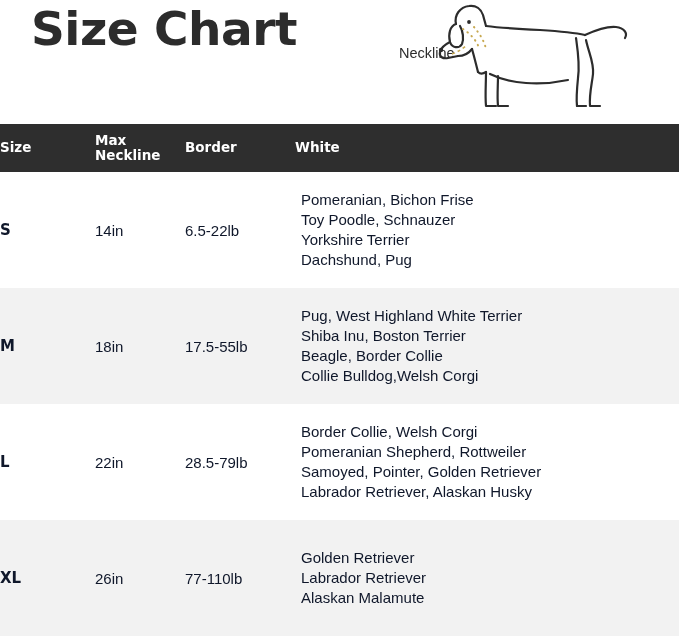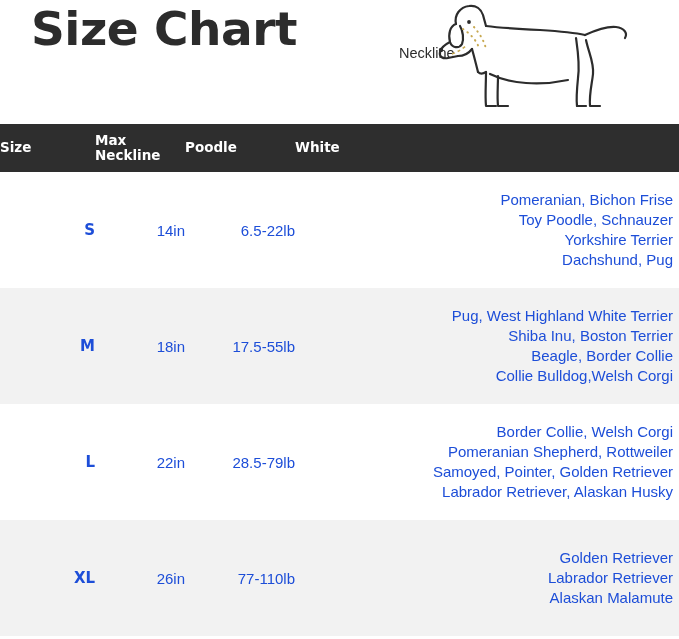--- a/index.html
+++ b/index.html
@@ -86,24 +86,24 @@
   tbody tr {
     height: 116px;
   }
   tbody tr.alt {
     background: #f2f2f2;
   }
   tbody tr.plain {
     background: #ffffff;
   }
   tbody td {
-    text-align: right;
+    text-align: left;
     vertical-align: middle;
     font-size: 15px;
-    color: #1d4ed8;
+    color: #0f172a;
   }
   td.size-cell {
     font-weight: bold;
     font-size: 15px;
     font-family: "DejaVu Sans", sans-serif;
   }
   td.breed-cell {
     font-size: 15px;
     line-height: 1.32;
     padding: 0 6px;
@@ -172,21 +172,21 @@
       <col class="col-weight">
       <col class="col-breed">
     </colgroup>
     <thead>
       <tr>
         <th>Size</th>
         <th>
           <span>Max</span><br>
           <span>Neckline</span>
         </th>
-        <th>Poodle</th>
+        <th>Border</th>
         <th>White</th>
       </tr>
     </thead>
     <tbody>
       <tr class="plain">
         <td class="size-cell">S</td>
         <td>14in</td>
         <td>6.5-22lb</td>
         <td class="breed-cell">
           <span class="breed-line">Pomeranian, Bichon Frise</span>

